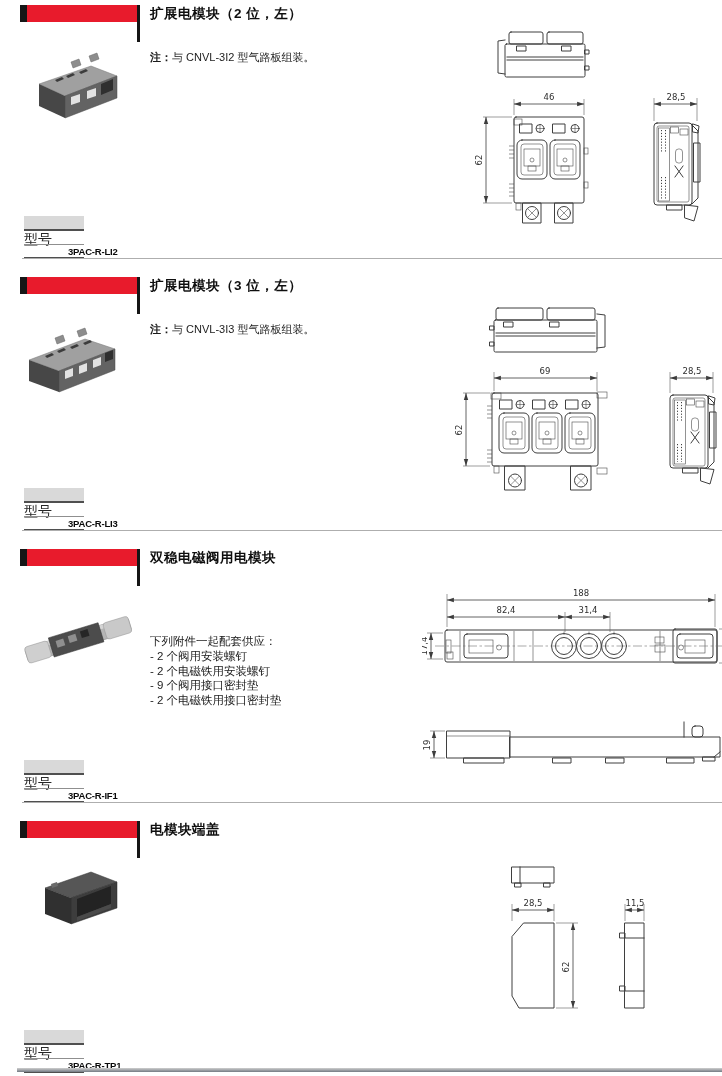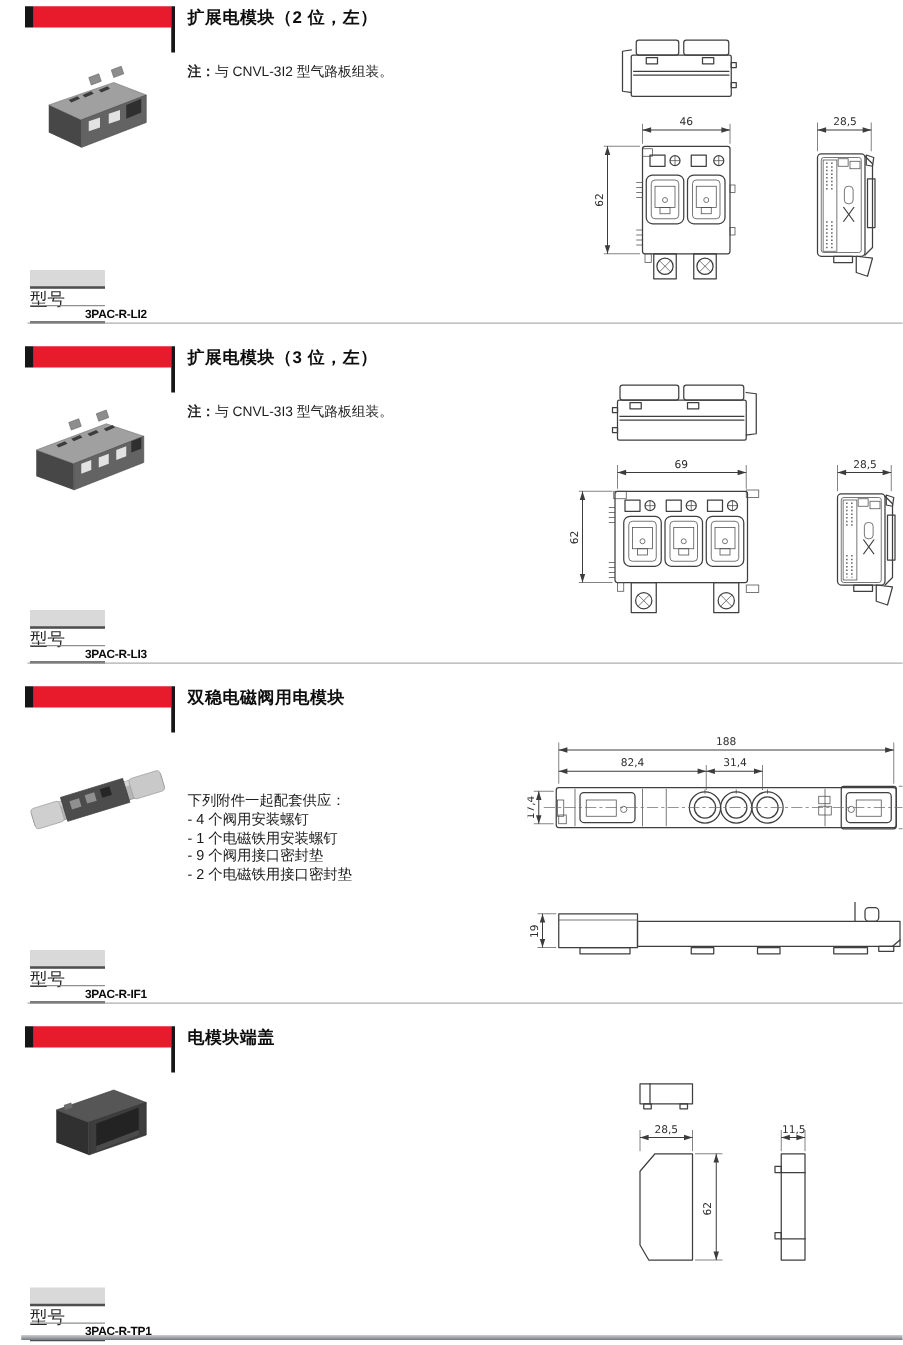--- a/index.html
+++ b/index.html
@@ -312,22 +312,22 @@
   <div class="sep"></div>
 </div>
 
 <div class="section s3" style="top:544px;height:272px">
   <div class="hdr-cap"></div>
   <div class="hdr-red"></div>
   <div class="hdr-vline"></div>
   <h2 class="title">双稳电磁阀用电模块</h2>
   <div class="body-list">
     <div>下列附件一起配套供应：</div>
-    <div>- 4 个阀用安装螺钉</div>
-    <div>- 1 个电磁铁用安装螺钉</div>
+    <div>- 2 个阀用安装螺钉</div>
+    <div>- 2 个电磁铁用安装螺钉</div>
     <div>- 9 个阀用接口密封垫</div>
     <div>- 2 个电磁铁用接口密封垫</div>
   </div>
 
   <svg class="photo" style="left:5px;top:64px" width="114" height="62" viewBox="0 0 114 62">
     <g transform="rotate(-17 57 31)">
       <rect x="2" y="24" width="108" height="15" rx="3" fill="#b5b5b5" stroke="#808080" stroke-width="0.5"></rect>
       <rect x="2" y="24" width="108" height="4" rx="2" fill="#d5d5d5"></rect>
       <rect x="28" y="21" width="52" height="20" fill="#4c4c4c" stroke="#333" stroke-width="0.5"></rect>
       <rect x="34" y="26" width="8" height="7" fill="#8f8f8f"></rect>

